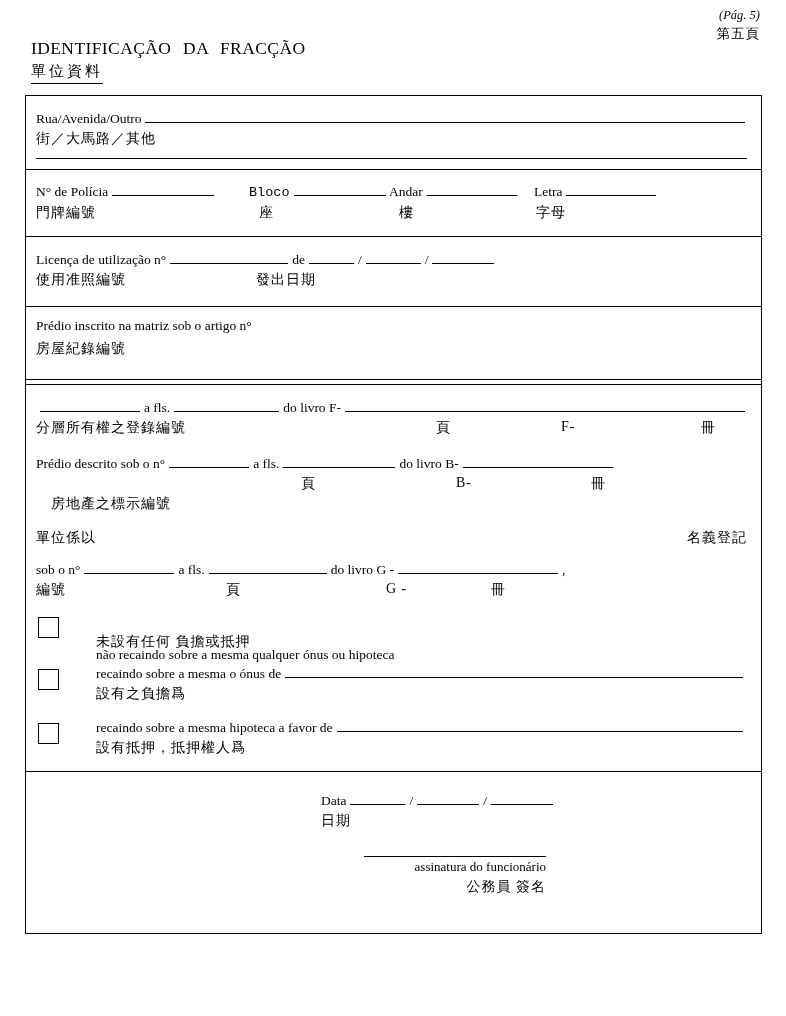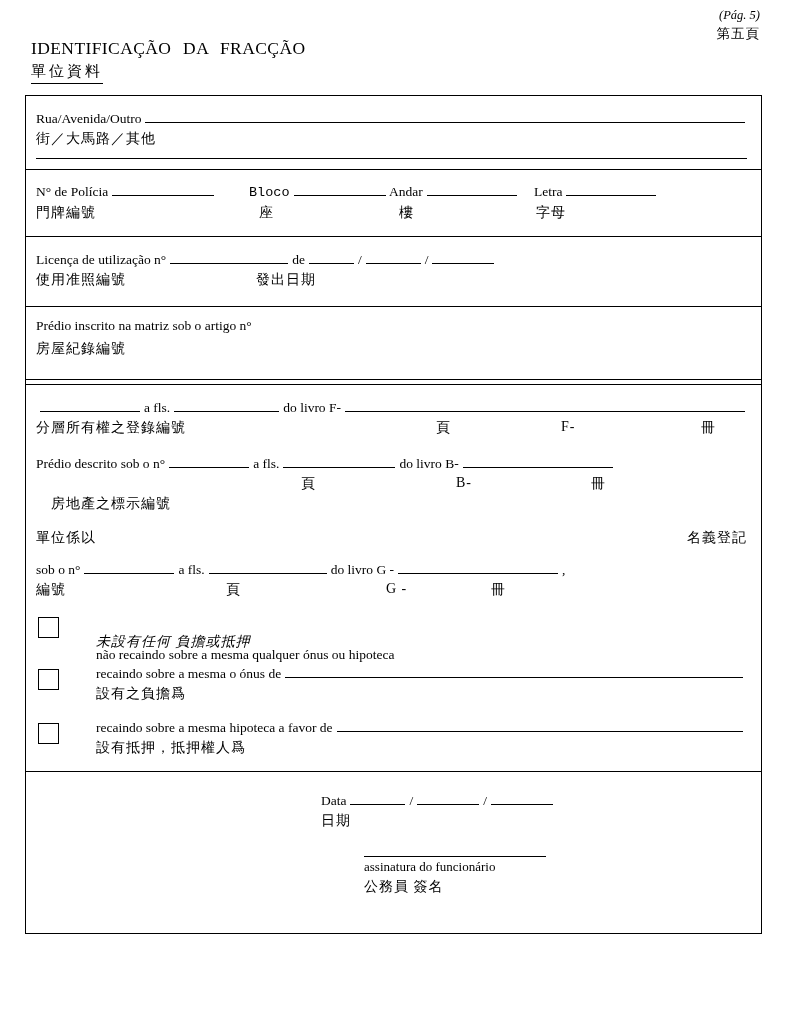--- a/index.html
+++ b/index.html
@@ -14,21 +14,21 @@
   .grow{flex:1 1 auto;}
   .divider{position:absolute;left:0;right:0;border-top:1px solid #000;height:0;}
   .hline{position:absolute;border-top:1px solid #000;height:0;}
   .form-box{position:absolute;left:25px;top:95px;width:735px;height:837px;border:1.4px solid #000;background:#fff;}
   .checkbox{position:absolute;width:19px;height:19px;border:1.4px solid #000;background:#fff;}
   .page-ref{position:absolute;top:8px;right:26px;text-align:right;}
   .ref-pt{font-style:italic;font-size:12.5px;font-family:Liberation Serif, serif;}
   .ref-zh{font-size:13.5px;margin-top:2px;letter-spacing:1px;}
   .title-pt{position:absolute;left:31px;top:38px;font-size:17.5px;word-spacing:7px;letter-spacing:0.4px;}
   .title-zh{position:absolute;left:31px;top:62px;font-size:15px;letter-spacing:3px;border-bottom:1.2px solid #000;padding-bottom:2px;}
-  .sig{position:absolute;left:338px;top:760px;width:182px;border-top:1px solid #000;text-align:left;}
+  .sig{position:absolute;left:338px;top:760px;width:182px;border-top:1px solid #000;text-align:right;}
   .sig .pt{display:block;margin-top:2px;font-size:13px;}
   .sig .zh{display:block;margin-top:3px;}
 </style>
 </head>
 <body>
 
 <div class="page">
 
   <div class="page-ref">
     <div class="ref-pt">(Pág. 5)</div>
@@ -100,21 +100,21 @@
     <div class="row pt" style="top:463px;left:10px;">
       <span>sob o n°</span><span class="blank b" style="width:90px;"></span><span>a fls.</span><span class="blank b" style="width:118px;"></span><span>do livro G -</span><span class="blank b" style="width:160px;"></span><span>,</span>
     </div>
     <span class="row zh" style="top:485px;left:10px;">編號</span>
     <span class="row zh" style="top:485px;left:200px;">頁</span>
     <span class="row zh" style="top:485px;left:360px;">G -</span>
     <span class="row zh" style="top:485px;left:465px;">冊</span>
 
     <span class="checkbox" style="top:521px;left:12px;"></span>
     <div class="row pt" style="top:515px;left:70px;margin-top:36px;">não recaindo sobre a mesma  qualquer ónus ou hipoteca</div>
-    <div class="row zh" style="top:537px;left:70px;font-style:italic;">未設有任何 負擔或抵押</div>
+    <div class="row zh" style="top:537px;left:70px;">未設有任何 負擔或抵押</div>
 
     <span class="checkbox" style="top:573px;left:12px;"></span>
     <div class="row flexrow pt" style="top:567px;left:70px;right:14px;">
       <span>recaindo sobre a mesma o ónus de</span>
       <span class="blank grow b"></span>
     </div>
     <div class="row zh" style="top:589px;left:70px;">設有之負擔爲</div>
 
     <span class="checkbox" style="top:627px;left:12px;"></span>
     <div class="row flexrow pt" style="top:621px;left:70px;right:14px;">

